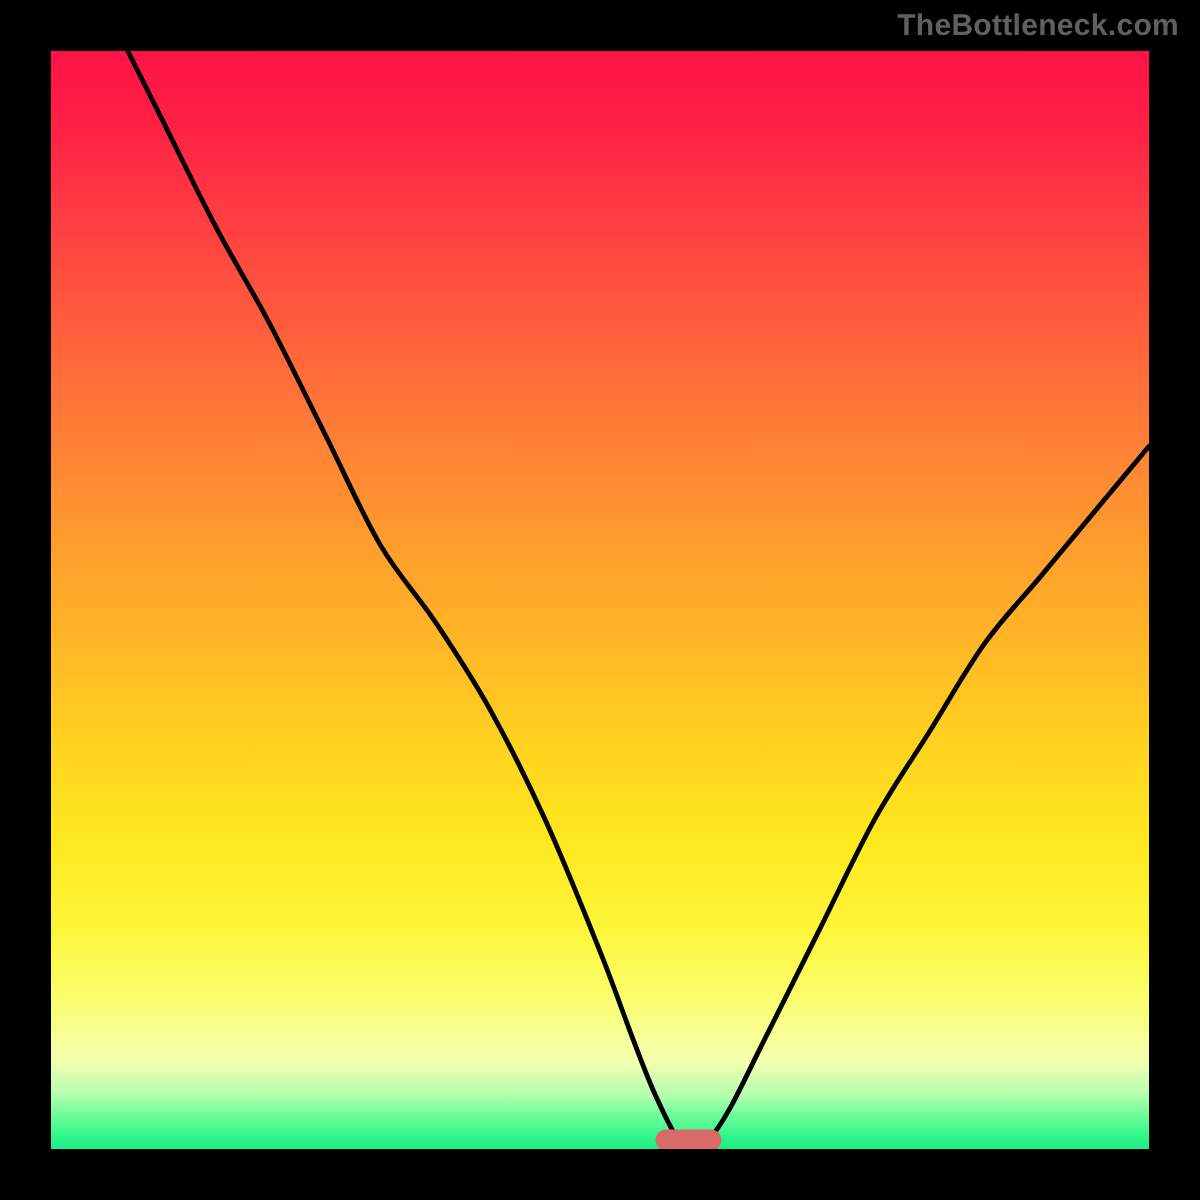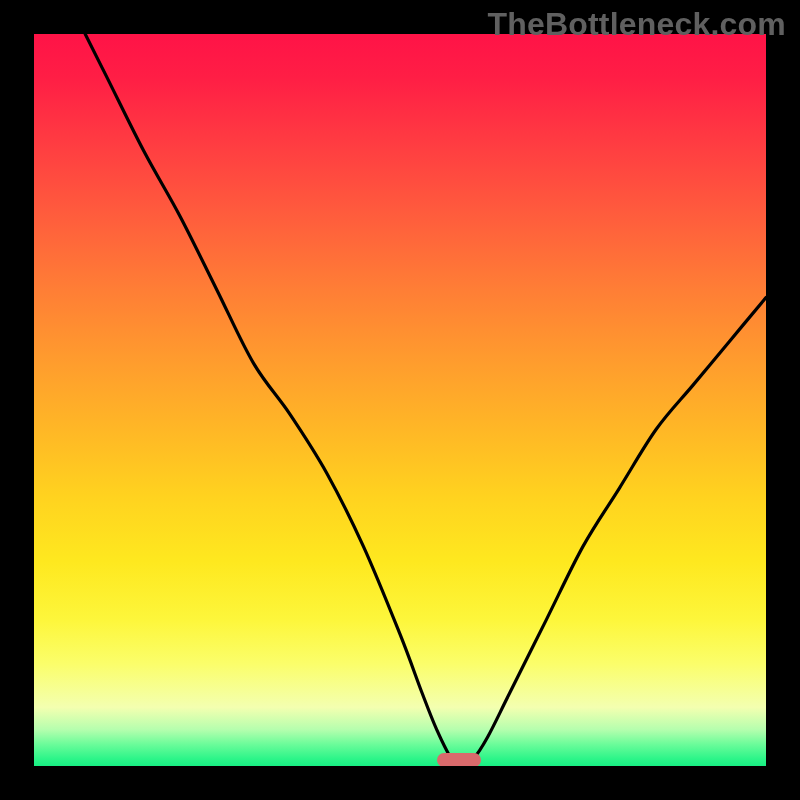--- a/index.html
+++ b/index.html
@@ -16,21 +16,21 @@
     height: 800px;
     position: relative;
     background: #000;
     box-sizing: border-box;
   }
   .watermark {
     position: absolute;
     top: 6px;
     right: 14px;
     color: #606060;
-    font-size: 32px;
+    font-size: 20px;
     font-weight: 600;
     z-index: 30;
     letter-spacing: 0.2px;
   }
   .plot-area {
     position: absolute;
     left: 34px;
     top: 34px;
     width: 732px;
     height: 732px;

